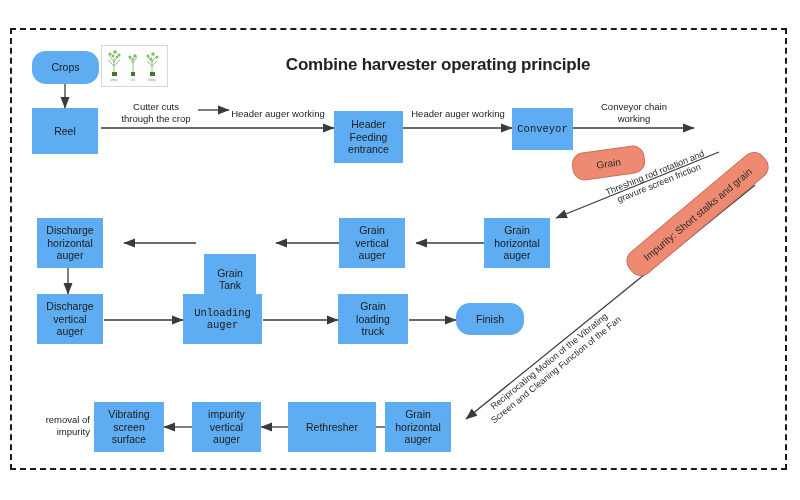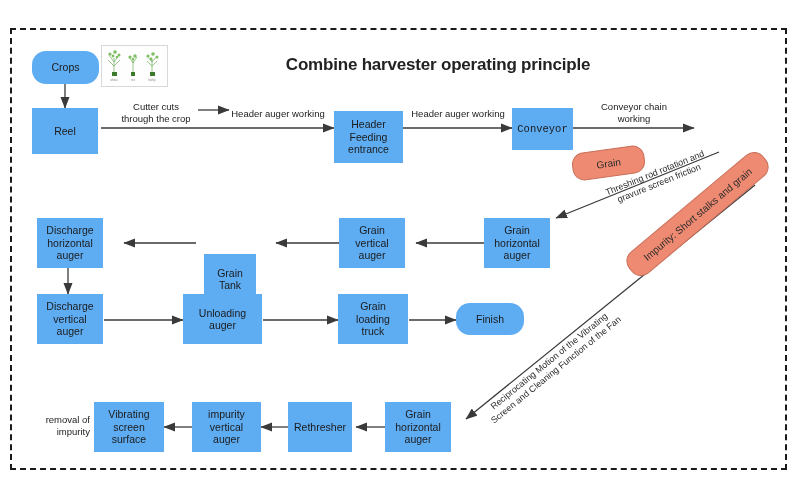--- a/index.html
+++ b/index.html
@@ -182,34 +182,34 @@
   <div class="node" style="left:204px;top:218px;width:52px;height:50px;margin-top:36px;">Grain Tank</div>
 
   <div class="node" style="left:37px;top:218px;width:66px;height:50px;white-space:pre-line;">Discharge
 horizontal
 auger</div>
 
   <div class="node" style="left:37px;top:294px;width:66px;height:50px;white-space:pre-line;">Discharge
 vertical
 auger</div>
 
-  <div class="node" style="left:183px;top:294px;width:79px;height:50px;white-space:pre-line;">Unloading
+  <div class="node" style="left:183px;top:294px;width:79px;height:50px;white-space:pre-line;font-family:Liberation Mono, monospace;">Unloading
 auger</div>
 
   <div class="node" style="left:338px;top:294px;width:70px;height:50px;white-space:pre-line;">Grain
 loading
 truck</div>
 
   <div class="node pill" style="left:456px;top:303px;width:68px;height:32px;">Finish</div>
 
   <div class="node" style="left:385px;top:402px;width:66px;height:50px;white-space:pre-line;">Grain
 horizontal
 auger</div>
 
-  <div class="node" style="left:288px;top:402px;width:64px;height:50px;">Rethresher</div>
+  <div class="node" style="left:288px;top:402px;width:88px;height:50px;">Rethresher</div>
 
   <div class="node" style="left:192px;top:402px;width:69px;height:50px;white-space:pre-line;">impurity
 vertical
 auger</div>
 
   <div class="node" style="left:94px;top:402px;width:70px;height:50px;white-space:pre-line;">Vibrating
 screen
 surface</div>
 
   <div class="tag" style="left:572px;top:149px;width:73px;height:28px;transform:rotate(-8deg);">Grain</div>

